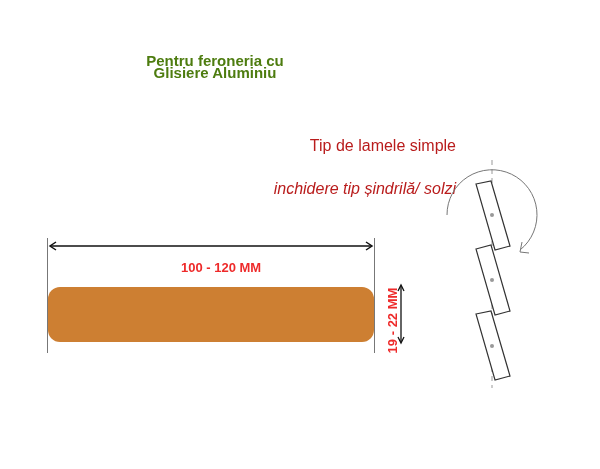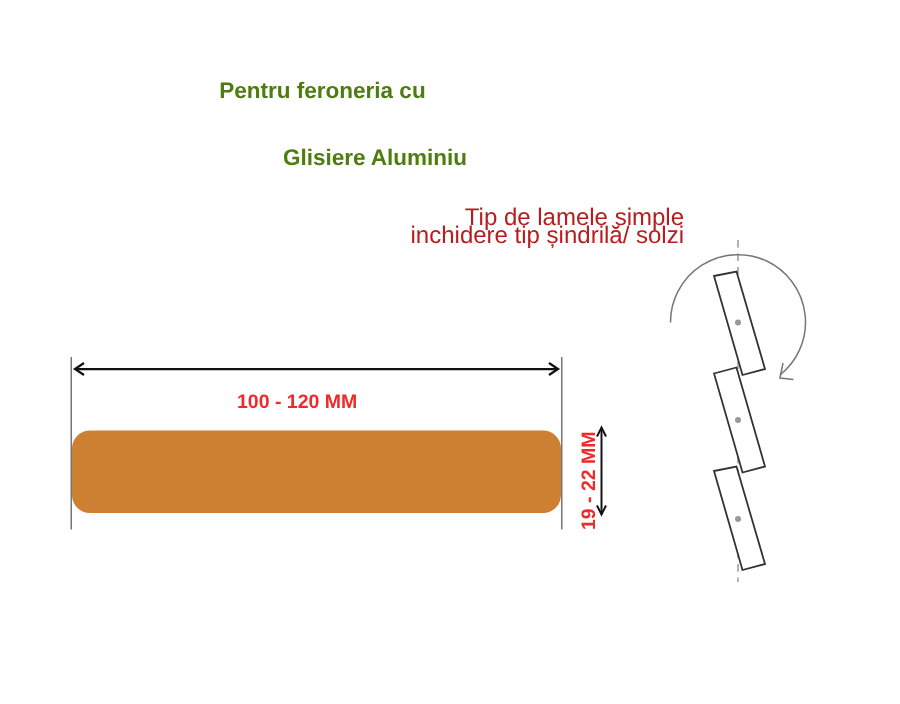--- a/index.html
+++ b/index.html
@@ -13,38 +13,38 @@
            border-radius:12px; }
   .dim-label { position:absolute; color:#ee2a2a; font-weight:bold; font-size:13px; }
   .vline { position:absolute; width:1px; background:#777; }
   svg { position:absolute; overflow:visible; }
 </style>
 </head>
 <body>
 
 <div>
   <div class="title" style="top:48px;">Pentru feroneria cu</div>
-  <div class="title" style="top:93px;padding-left:35px;">Glisiere Aluminiu</div>
+  <div class="title" style="top:60px;">Glisiere Aluminiu</div>
 </div>
 
 <div>
   <div class="sub" style="top:133px;">Tip de lamele simple</div>
-  <div class="sub" style="top:145px;">inchidere tip șindrilă/ solzi</div>
+  <div class="sub" style="top:176px;font-style:italic;">inchidere tip șindrilă/ solzi</div>
 </div>
 
 <div class="vline" style="left:47px; top:238px; height:115px;"></div>
 <div class="vline" style="left:374px; top:238px; height:115px;"></div>
 
 <svg style="left:47px; top:240px;" width="328" height="12">
   <line x1="4" y1="6" x2="324" y2="6" stroke="#111" stroke-width="1.5"></line>
   <polyline points="9,2 3,6 9,10" fill="none" stroke="#111" stroke-width="1.5"></polyline>
   <polyline points="319,2 325,6 319,10" fill="none" stroke="#111" stroke-width="1.5"></polyline>
 </svg>
 
-<div class="dim-label" style="left:158px; top:260px;text-align:right;">100 - 120 MM</div>
+<div class="dim-label" style="left:181px; top:260px;text-align:right;">100 - 120 MM</div>
 
 <div class="plank" style="background:#cd7f32;"></div>
 
 <div class="dim-label" style="left:352px; top:313px; width:80px; text-align:center; transform:rotate(-90deg); transform-origin:center;">19 - 22 MM</div>
 
 <svg style="left:396px; top:284px;" width="10" height="62">
   <line x1="5" y1="2" x2="5" y2="58" stroke="#111" stroke-width="1.3"></line>
   <polyline points="2,7 5,1 8,7" fill="none" stroke="#111" stroke-width="1.3"></polyline>
   <polyline points="2,53 5,59 8,53" fill="none" stroke="#111" stroke-width="1.3"></polyline>
 </svg>

